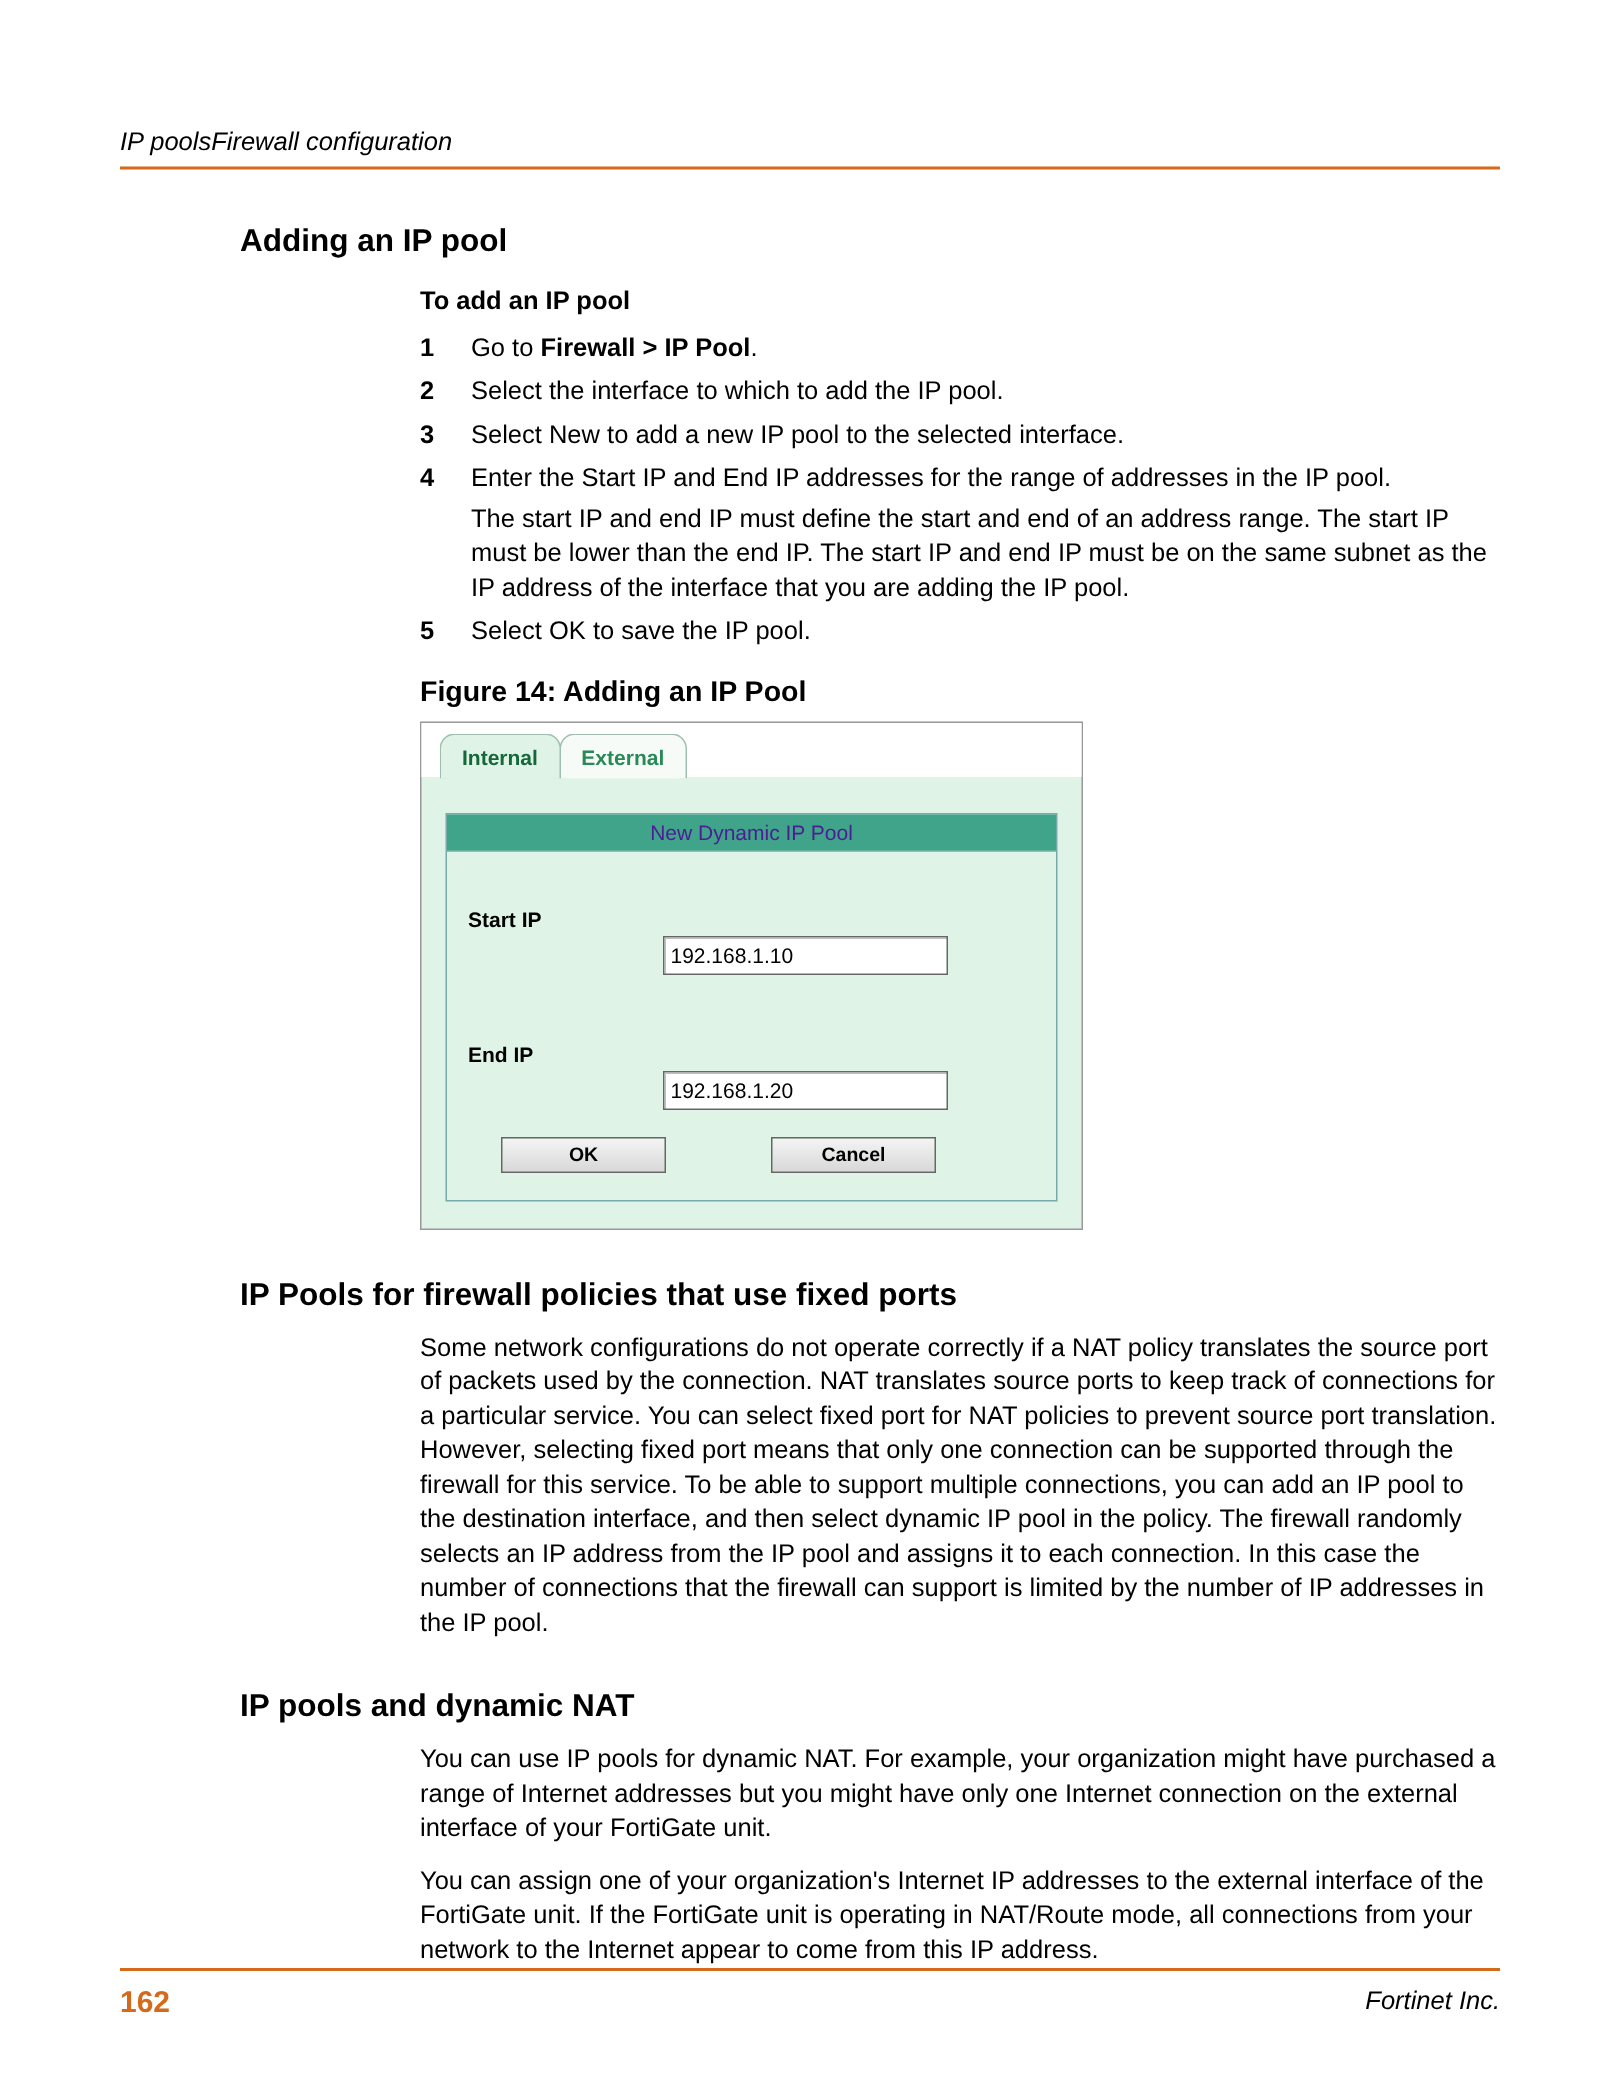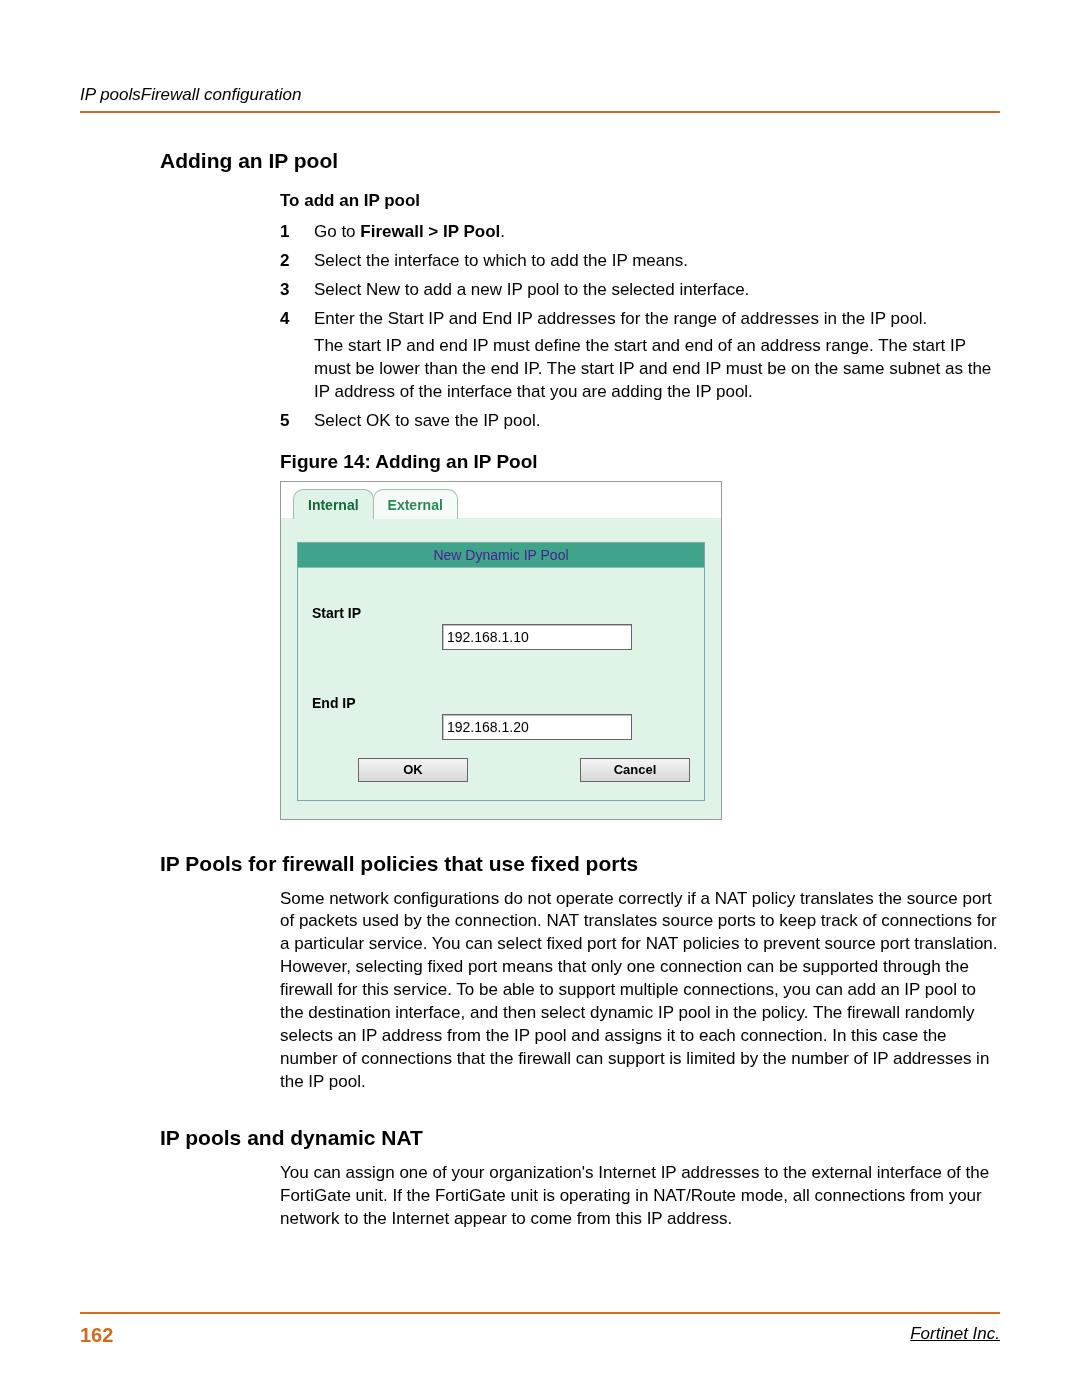--- a/index.html
+++ b/index.html
@@ -133,22 +133,22 @@
     font-family: Verdana, Arial, sans-serif;
     font-size: 14px;
     padding: 1px 4px;
     border: 1px solid #666;
     box-shadow: inset 1px 1px 0 rgba(0,0,0,.25);
     background: #fff;
     margin-top: 48px;
   }
   .button-row {
     display: flex;
-    justify-content: flex-end;
-    gap: 112px;
+    justify-content: flex-start;
+    gap: 70px;
     padding: 10px 14px 18px 36px;
   }
   .btn {
     width: 110px;
     height: 24px;
     font-family: Verdana, Arial, sans-serif;
     font-weight: bold;
     font-size: 13px;
     text-align: center;
     border: 1px solid #666;
@@ -176,21 +176,20 @@
     justify-content: space-between;
     font-size: 17px;
   }
   .page-number {
     color: #d56a1a;
     font-weight: bold;
     font-size: 20px;
   }
   .company {
     font-style: italic;
-    text-decoration: underline;
   }
 </style>
 </head>
 <body>
 
 <div class="page">
 
   <div class="running-head">
     <span>IP pools</span>
     <span>Firewall configuration</span>
@@ -200,21 +199,21 @@
 
   <div class="procedure-title">To add an IP pool</div>
 
   <ol class="steps">
     <li>
       <span class="num">1</span>
       <span>Go to </span><span class="goto-path">Firewall &gt; IP Pool</span><span>.</span>
     </li>
     <li>
       <span class="num">2</span>
-      <span>Select the interface to which to add the IP means.</span>
+      <span>Select the interface to which to add the IP pool.</span>
     </li>
     <li>
       <span class="num">3</span>
       <span>Select New to add a new IP pool to the selected interface.</span>
     </li>
     <li>
       <span class="num">4</span>
       <span>Enter the Start IP and End IP addresses for the range of addresses in the IP pool.</span>
       <div class="step-note">The start IP and end IP must define the start and end of an address range. The start IP must be lower than the end IP. The start IP and end IP must be on the same subnet as the IP address of the interface that you are adding the IP pool.</div>
     </li>
@@ -247,20 +246,21 @@
           <button class="btn">Cancel</button>
         </div>
       </div>
     </div>
   </div>
 
   <div class="section-title">IP Pools for firewall policies that use fixed ports</div>
   <p class="body-para">Some network configurations do not operate correctly if a NAT policy translates the source port of packets used by the connection. NAT translates source ports to keep track of connections for a particular service. You can select fixed port for NAT policies to prevent source port translation. However, selecting fixed port means that only one connection can be supported through the firewall for this service. To be able to support multiple connections, you can add an IP pool to the destination interface, and then select dynamic IP pool in the policy. The firewall randomly selects an IP address from the IP pool and assigns it to each connection. In this case the number of connections that the firewall can support is limited by the number of IP addresses in the IP pool.</p>
 
   <div class="section-title">IP pools and dynamic NAT</div>
+  <p class="body-para">You can use IP pools for dynamic NAT. For example, your organization might have purchased a range of Internet addresses but you might have only one Internet connection on the external interface of your FortiGate unit.</p>
   <p class="body-para">You can assign one of your organization's Internet IP addresses to the external interface of the FortiGate unit. If the FortiGate unit is operating in NAT/Route mode, all connections from your network to the Internet appear to come from this IP address.</p>
 
   <div class="footer">
     <span class="page-number">162</span>
     <span class="company">Fortinet Inc.</span>
   </div>
 
 </div>
 
 </body></html>

